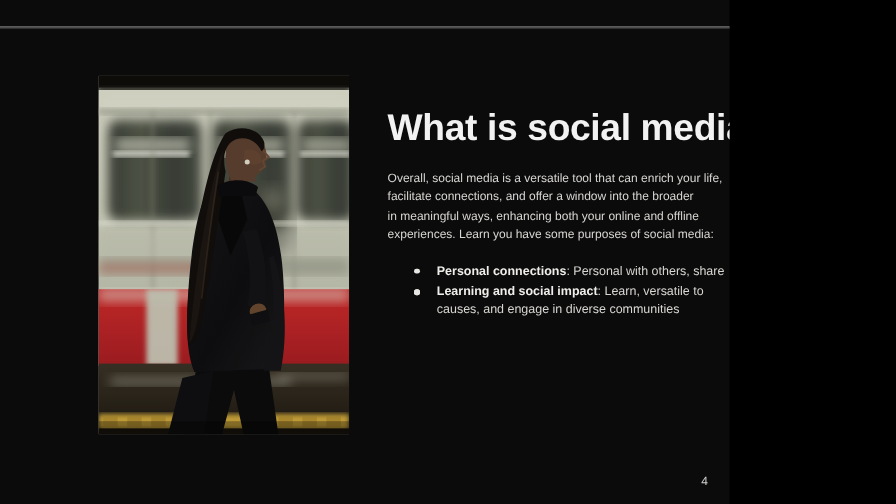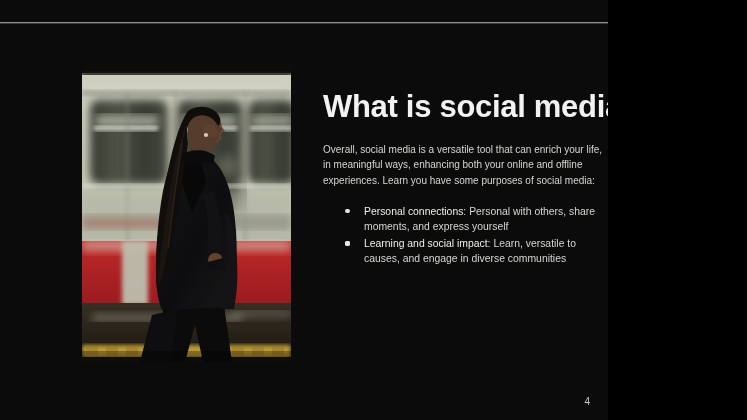--- a/index.html
+++ b/index.html
@@ -98,21 +98,21 @@
   .bullets li .dot {
     position: absolute;
     left: 22px;
     top: 5px;
     width: 4.5px;
     height: 4.5px;
     border-radius: 50%;
     background: #e8e6e2;
   }
   .bullets .lead {
-    font-weight: 400;
+    font-weight: 700;
     color: #f0eeea;
   }
   .bullets .ln { display: block; }
 
   
   .page-number {
     position: absolute;
     right: 18px;
     bottom: 13px;
     font-size: 10px;
@@ -312,29 +312,29 @@
       <rect x="0" y="288" width="209" height="11" fill="#000" opacity="0.30"></rect>
     </svg>
   </div>
 
   <div class="content">
 
     <h1 class="title">What is social media?</h1>
 
     <p class="paragraph">
       <span class="ln">Overall, social media is a versatile tool that can enrich your life,</span>
+      <span class="ln">facilitate connections, and offer a window into the broader</span>
       <span class="ln">in meaningful ways, enhancing both your online and offline</span>
       <span class="ln">experiences.  Learn you have some purposes of social media:</span>
     </p>
 
     <ul class="bullets">
       <li>
         <span class="dot"></span>
         <span class="ln"><span class="lead">Personal connections</span><span>: Personal with others, share</span></span>
-        <span class="ln">moments, and express yourself</span>
       </li>
       <li>
         <span class="dot"></span>
       </li>
       <li>
         <span class="dot"></span>
         <span class="ln"><span class="lead">Learning and social impact</span><span>:  Learn, versatile to</span></span>
         <span class="ln">causes, and engage in diverse communities</span>
       </li>
     </ul>

